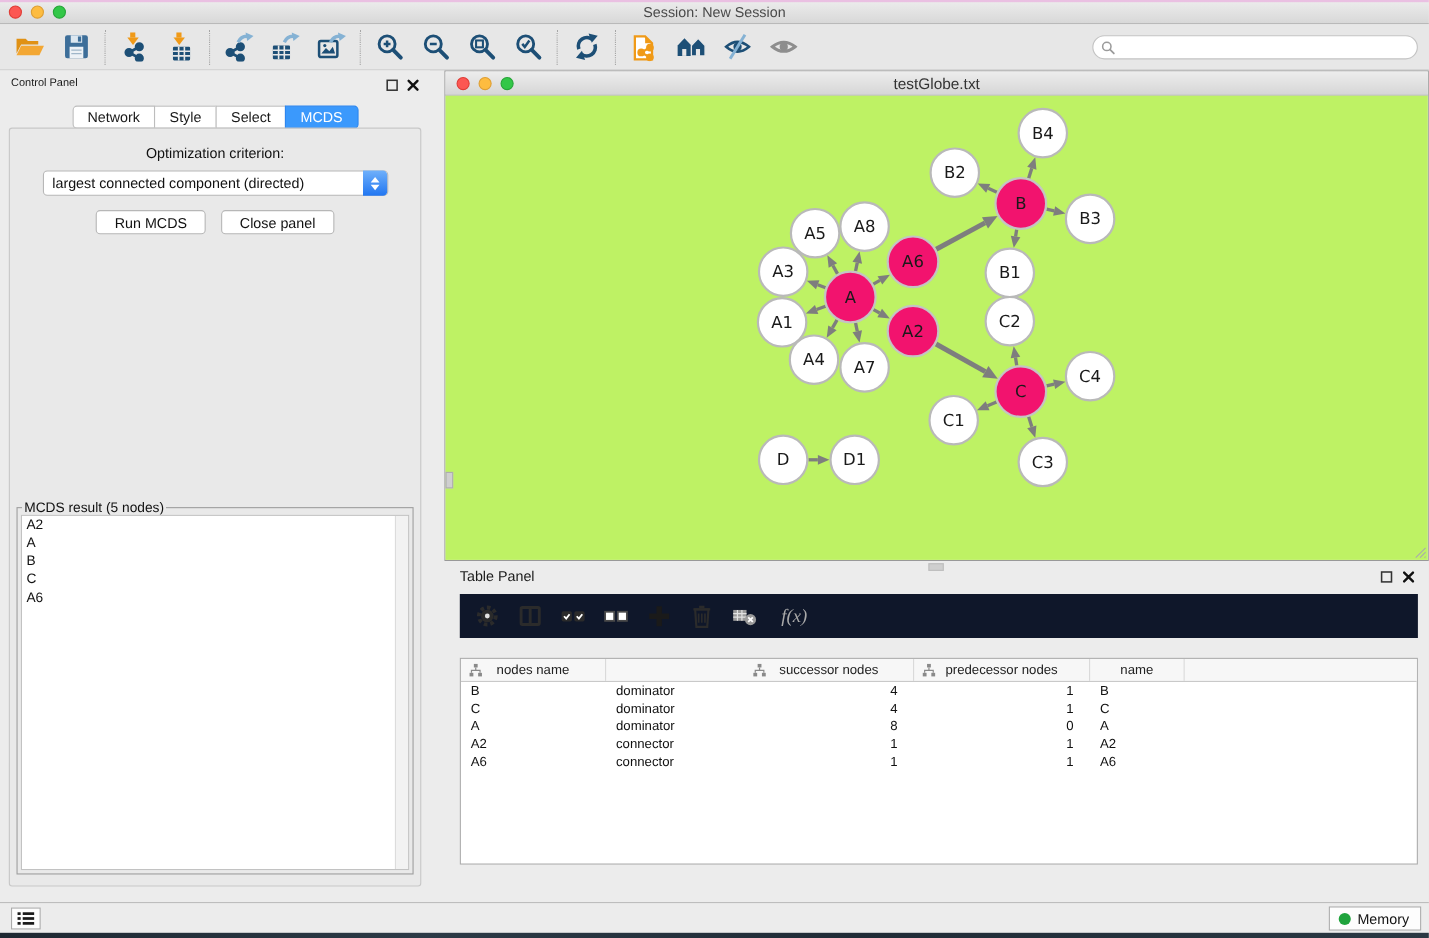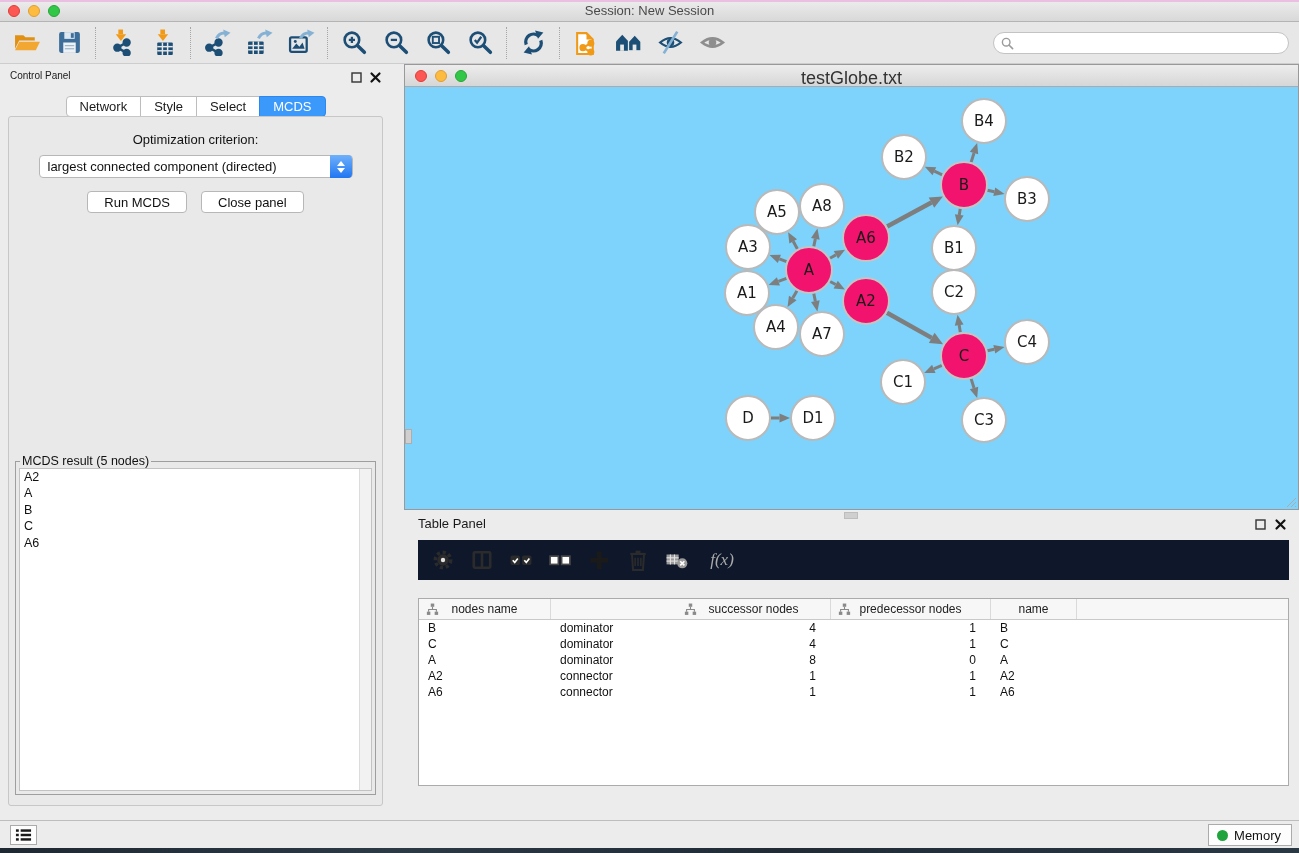--- a/index.html
+++ b/index.html
@@ -55,22 +55,22 @@
   .result-list { position:relative; width:100%; height:100%; background:#fff; border:1px solid #C2C2C2; overflow:hidden; }
   .result-list .scroll-track { position:absolute; right:0; top:0; bottom:0; width:12px; background:#F2F2F2; border-left:1px solid #DCDCDC; }
   .result-item { font-size:12.5px; line-height:16.4px; padding-left:4px; color:#111; }
 
   
   .nw { position:absolute; left:404px; top:64px; width:895px; height:446px; background:#fff;
     border:1px solid #999; }
   .nw-titlebar { position:absolute; left:0; top:0; right:0; height:22px;
     background:linear-gradient(#EDEDED,#D6D6D6); border-bottom:1px solid #ABABAB; }
   .nw-titlebar .lights { left:10px; top:5px; }
-  .nw-titlebar .title { position:absolute; left:0; right:0; top:3px; text-align:center; font-size:18px; color:#333; }
-  .nw-canvas { position:absolute; left:0; top:22px; right:0; bottom:0; background:#7dd3fc;padding-left:36px; }
+  .nw-titlebar .title { position:absolute; left:0; right:0; top:3px; text-align:center; font-size:14px; color:#333; }
+  .nw-canvas { position:absolute; left:0; top:22px; right:0; bottom:0; background:#bef264; }
   .v-scroll-handle { position:absolute; left:0px; top:342px; width:7px; height:15px; background:#CFCFCF; border:1px solid #ADADAD; }
   .resize-grip { position:absolute; right:1px; bottom:1px; }
   .h-scroll-handle { position:absolute; left:844px; top:512px; width:14px; height:7px; background:#CFCFCF; border:1px solid #BDBDBD; }
 
   
   .tp { position:absolute; left:404px; top:510px; width:895px; height:310px; background:#ECECEC; }
   .tp-header { position:absolute; left:14px; top:6px; font-size:13px; color:#1A1A1A; }
   .tp-toolbar { position:absolute; left:14px; right:10px; top:30px; height:40px; background:#0f172a;
     display:flex; align-items:center; padding-left:12px; gap:13px; }
   .tp-tbtn { width:26px; height:26px; display:flex; align-items:center; justify-content:center; background:transparent; border:none; }

